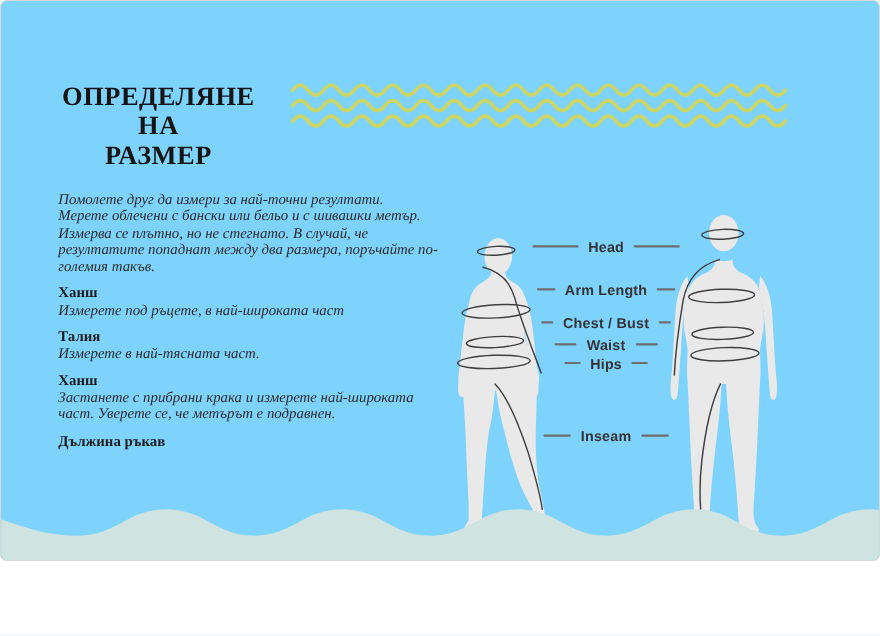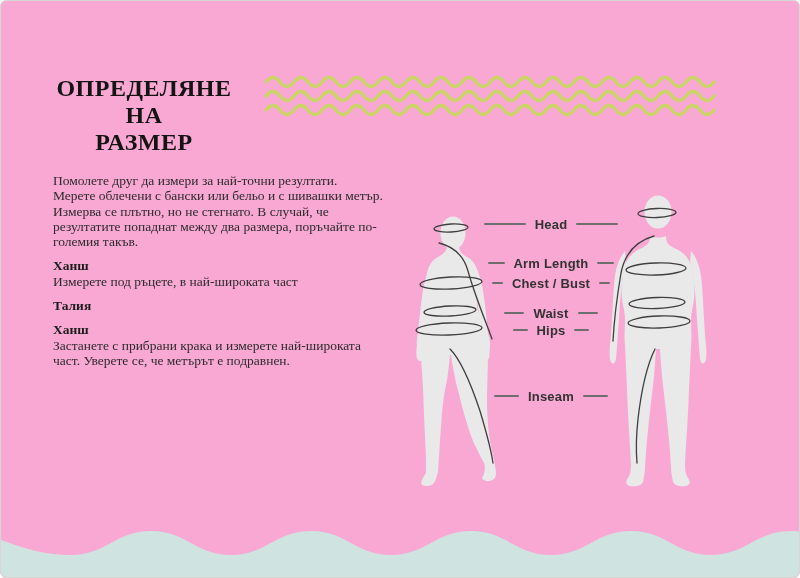--- a/index.html
+++ b/index.html
@@ -1,19 +1,19 @@
 <!DOCTYPE html>
 <html><head>
 <meta charset="utf-8">
 <style>
   html,body{margin:0;padding:0;background:#fff;}
   .page{
     position:relative;
-    width:800px;height:578px;
-    background:#f9a8d4;
+    width:800px;height:510px;
+    background:#7dd3fc;
     border:1px solid #d6d6d6;
     border-radius:6px;
     overflow:hidden;
     box-sizing:border-box;
     font-family:"Liberation Serif", serif;
     color:#2b2b2b;
   }
   
   .title{
     position:absolute;left:38px;top:74px;width:210px;
@@ -21,21 +21,21 @@
     font-size:24px;line-height:27px;color:#141414;
     letter-spacing:0.5px;
   }
   
   .squiggle{position:absolute;left:262px;top:72px;width:458px;height:46px;}
   
   .textcol{
     position:absolute;left:52px;top:172px;width:378px;
     font-size:13.5px;line-height:15.3px;
   }
-  .textcol p{margin:0;white-space:pre-line;}
+  .textcol p{margin:0;white-space:pre-line;font-style:italic;}
   .textcol .intro{margin-bottom:6px;}
   .textcol h3{
     font-size:13.5px;line-height:15.3px;margin:9px 0 0 0;
     font-weight:bold;color:#1c1c1c;
   }
   
   .diagram{position:absolute;left:413px;top:188px;width:384px;height:330px;}
   .diagram svg{position:absolute;left:0;top:0;}
   .meas-row{
     position:absolute;left:37px;width:200px;height:16px;
@@ -70,25 +70,27 @@
     <p class="intro">Помолете друг да измери за най-точни резултати.
 Мерете облечени с бански или бельо и с шивашки метър.
 Измерва се плътно, но не стегнато. В случай, че
 резултатите попаднат между два размера, поръчайте по-
 големия такъв.</p>
 
     <h3>Ханш</h3>
     <p>Измерете под ръцете, в най-широката част</p>
 
     <h3>Талия</h3>
+    <p>Измерете в най-тясната част.</p>
 
     <h3>Ханш</h3>
     <p>Застанете с прибрани крака и измерете най-широката
 част. Уверете се, че метърът е подравнен.</p>
 
+    <h3>Дължина ръкав</h3>
 
   </div>
 
   <div class="diagram">
     <svg width="384" height="330" viewBox="0 0 384 330">
 
       <g fill="#e9e9e9">
         <ellipse cx="39" cy="44" rx="12.5" ry="16.5"></ellipse>
         <path d="M33,56 C33,61 31,64 24,68 C16,72 13,80 12,91 C11,99 13,104 14,109 C15,116 13,123 11,128 C8,136 4,142 3,150 C2,158 4,164 7,168 L9,200 C10,225 11,250 12,268 C12,278 12,282 12,284 C8,290 6,294 8,296 C12,298 18,297 20,294 C22,290 23,287 24,283 C25,268 26,250 27,238 C28,220 30,205 32,196 C34,188 35,175 36,166 L37,166 C39,180 42,195 45,205 C48,218 52,232 56,244 C60,256 66,266 70,274 C72,280 70,286 68,289 C70,293 76,293 80,290 C83,287 82,282 81,277 C80,270 78,262 76,252 C74,240 73,225 73,210 C73,195 74,180 74,165 C76,160 77,155 75,148 C73,140 68,134 66,128 C64,122 62,116 63,109 C64,104 66,99 65,91 C64,80 61,72 53,68 C46,64 45,61 45,56 C41,58 37,58 33,56 Z"></path>
         <path d="M22,70 C14,78 10,92 8,108 C6,124 4,142 3,156 C2,164 2,170 5,172 C8,173 10,169 10,162 C11,148 12,132 14,118 C16,104 18,90 24,78 Z"></path>
@@ -125,21 +127,21 @@
     <div class="meas-row" style="top:27px;">
       <span class="meas-line" style="width:42px;"></span>
       <span>Head</span>
       <span class="meas-line" style="width:42px;"></span>
     </div>
     <div class="meas-row" style="top:66px;">
       <span class="meas-line" style="width:17px;"></span>
       <span>Arm Length</span>
       <span class="meas-line" style="width:17px;"></span>
     </div>
-    <div class="meas-row" style="top:86px;text-align:right;">
+    <div class="meas-row" style="top:96px;text-align:right;">
       <span class="meas-line" style="width:11px;"></span>
       <span>Chest / Bust</span>
       <span class="meas-line" style="width:11px;"></span>
     </div>
     <div class="meas-row" style="top:116px;">
       <span class="meas-line" style="width:20px;"></span>
       <span>Waist</span>
       <span class="meas-line" style="width:20px;"></span>
     </div>
     <div class="meas-row" style="top:133px;">

